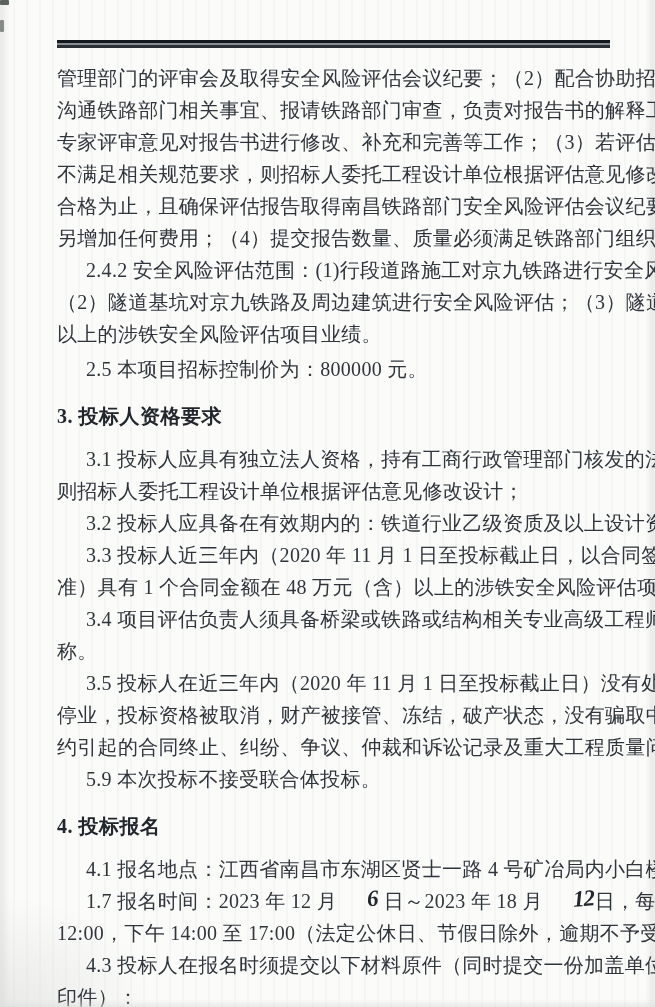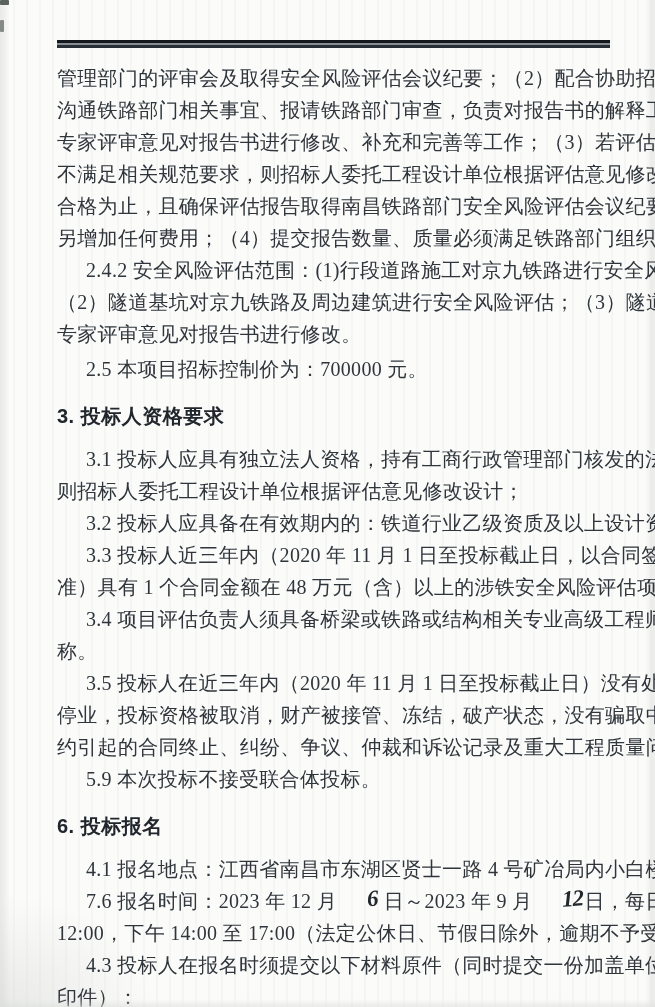--- a/index.html
+++ b/index.html
@@ -36,21 +36,21 @@
     letter-spacing:.3px;
   }
   .ln{
     line-height:32px;
     white-space:nowrap;
     text-align:left;
   }
   .ln.indent{text-indent:29px;}
   .ln.gap-sm{margin-top:3px;}
   .ln.heading{
-    font-family:Liberation Sans, sans-serif;
+    font-family:Liberation Serif, serif;
     font-weight:bold;
     color:#20262c;
     margin-top:15px;
     margin-bottom:11px;
     letter-spacing:.5px;
   }
   .hw{
     font-family:cursive;
     font-style:italic;
     font-weight:bold;
@@ -72,36 +72,36 @@
   <div class="content">
     <div>
         <div class="ln flush">管理部门的评审会及取得安全风险评估会议纪要；（2）配合协助招标人协调和</div>
         <div class="ln flush">沟通铁路部门相关事宜、报请铁路部门审查，负责对报告书的解释工作，并根据</div>
         <div class="ln flush">专家评审意见对报告书进行修改、补充和完善等工作；（3）若评估报告结论为</div>
         <div class="ln flush">不满足相关规范要求，则招标人委托工程设计单位根据评估意见修改设计，直至</div>
         <div class="ln flush">合格为止，且确保评估报告取得南昌铁路部门安全风险评估会议纪要，招标人不</div>
         <div class="ln flush">另增加任何费用；（4）提交报告数量、质量必须满足铁路部门组织审查的需要。</div>
         <div class="ln indent">2.4.2 安全风险评估范围：(1)行段道路施工对京九铁路进行安全风险评估；</div>
         <div class="ln flush">（2）隧道基坑对京九铁路及周边建筑进行安全风险评估；（3）隧道工程顶进施</div>
-        <div class="ln flush">专家评审意见对报告书进行修改。</div>
-        <div class="ln indent gap-sm">2.5 本项目招标控制价为：700000 元。</div>
+        <div class="ln flush">以上的涉铁安全风险评估项目业绩。</div>
+        <div class="ln indent gap-sm">2.5 本项目招标控制价为：800000 元。</div>
         <div class="ln heading">3. 投标人资格要求</div>
         <div class="ln indent">3.1 投标人应具有独立法人资格，持有工商行政管理部门核发的法人营业执</div>
         <div class="ln flush">则招标人委托工程设计单位根据评估意见修改设计；</div>
         <div class="ln indent">3.2 投标人应具备在有效期内的：铁道行业乙级资质及以上设计资质证书；</div>
         <div class="ln indent">3.3 投标人近三年内（2020 年 11 月 1 日至投标截止日，以合同签订时间为</div>
         <div class="ln flush">准）具有 1 个合同金额在 48 万元（含）以上的涉铁安全风险评估项目业绩。</div>
         <div class="ln indent">3.4 项目评估负责人须具备桥梁或铁路或结构相关专业高级工程师及以上职</div>
         <div class="ln flush">称。</div>
         <div class="ln indent">3.5 投标人在近三年内（2020 年 11 月 1 日至投标截止日）没有处于被责令</div>
         <div class="ln flush">停业，投标资格被取消，财产被接管、冻结，破产状态，没有骗取中标和严重违</div>
         <div class="ln flush">约引起的合同终止、纠纷、争议、仲裁和诉讼记录及重大工程质量问题。</div>
         <div class="ln indent">5.9 本次投标不接受联合体投标。</div>
-        <div class="ln heading">6. 投标报名</div>
+        <div class="ln heading">4. 投标报名</div>
         <div class="ln indent">4.1 报名地点：江西省南昌市东湖区贤士一路 4 号矿冶局内小白楼二楼。</div>
-        <div class="ln indent"><span>7.6 报名时间：2023 年 12 月</span><span class="hw">6</span><span> 日～2023 年 9 月</span><span class="hw">12</span><span>日，每日上午 9:00 至</span></div>
+        <div class="ln indent"><span>1.7 报名时间：2023 年 12 月</span><span class="hw">6</span><span> 日～2023 年 18 月</span><span class="hw">12</span><span>日，每日上午 9:00 至</span></div>
         <div class="ln flush">12:00，下午 14:00 至 17:00（法定公休日、节假日除外，逾期不予受理）。</div>
         <div class="ln indent">4.3 投标人在报名时须提交以下材料原件（同时提交一份加盖单位公章的复</div>
         <div class="ln flush">印件）：</div>
       </div>
   </div>
   <div class="bottom-shade"></div>
 </div>
 
 </body></html>

